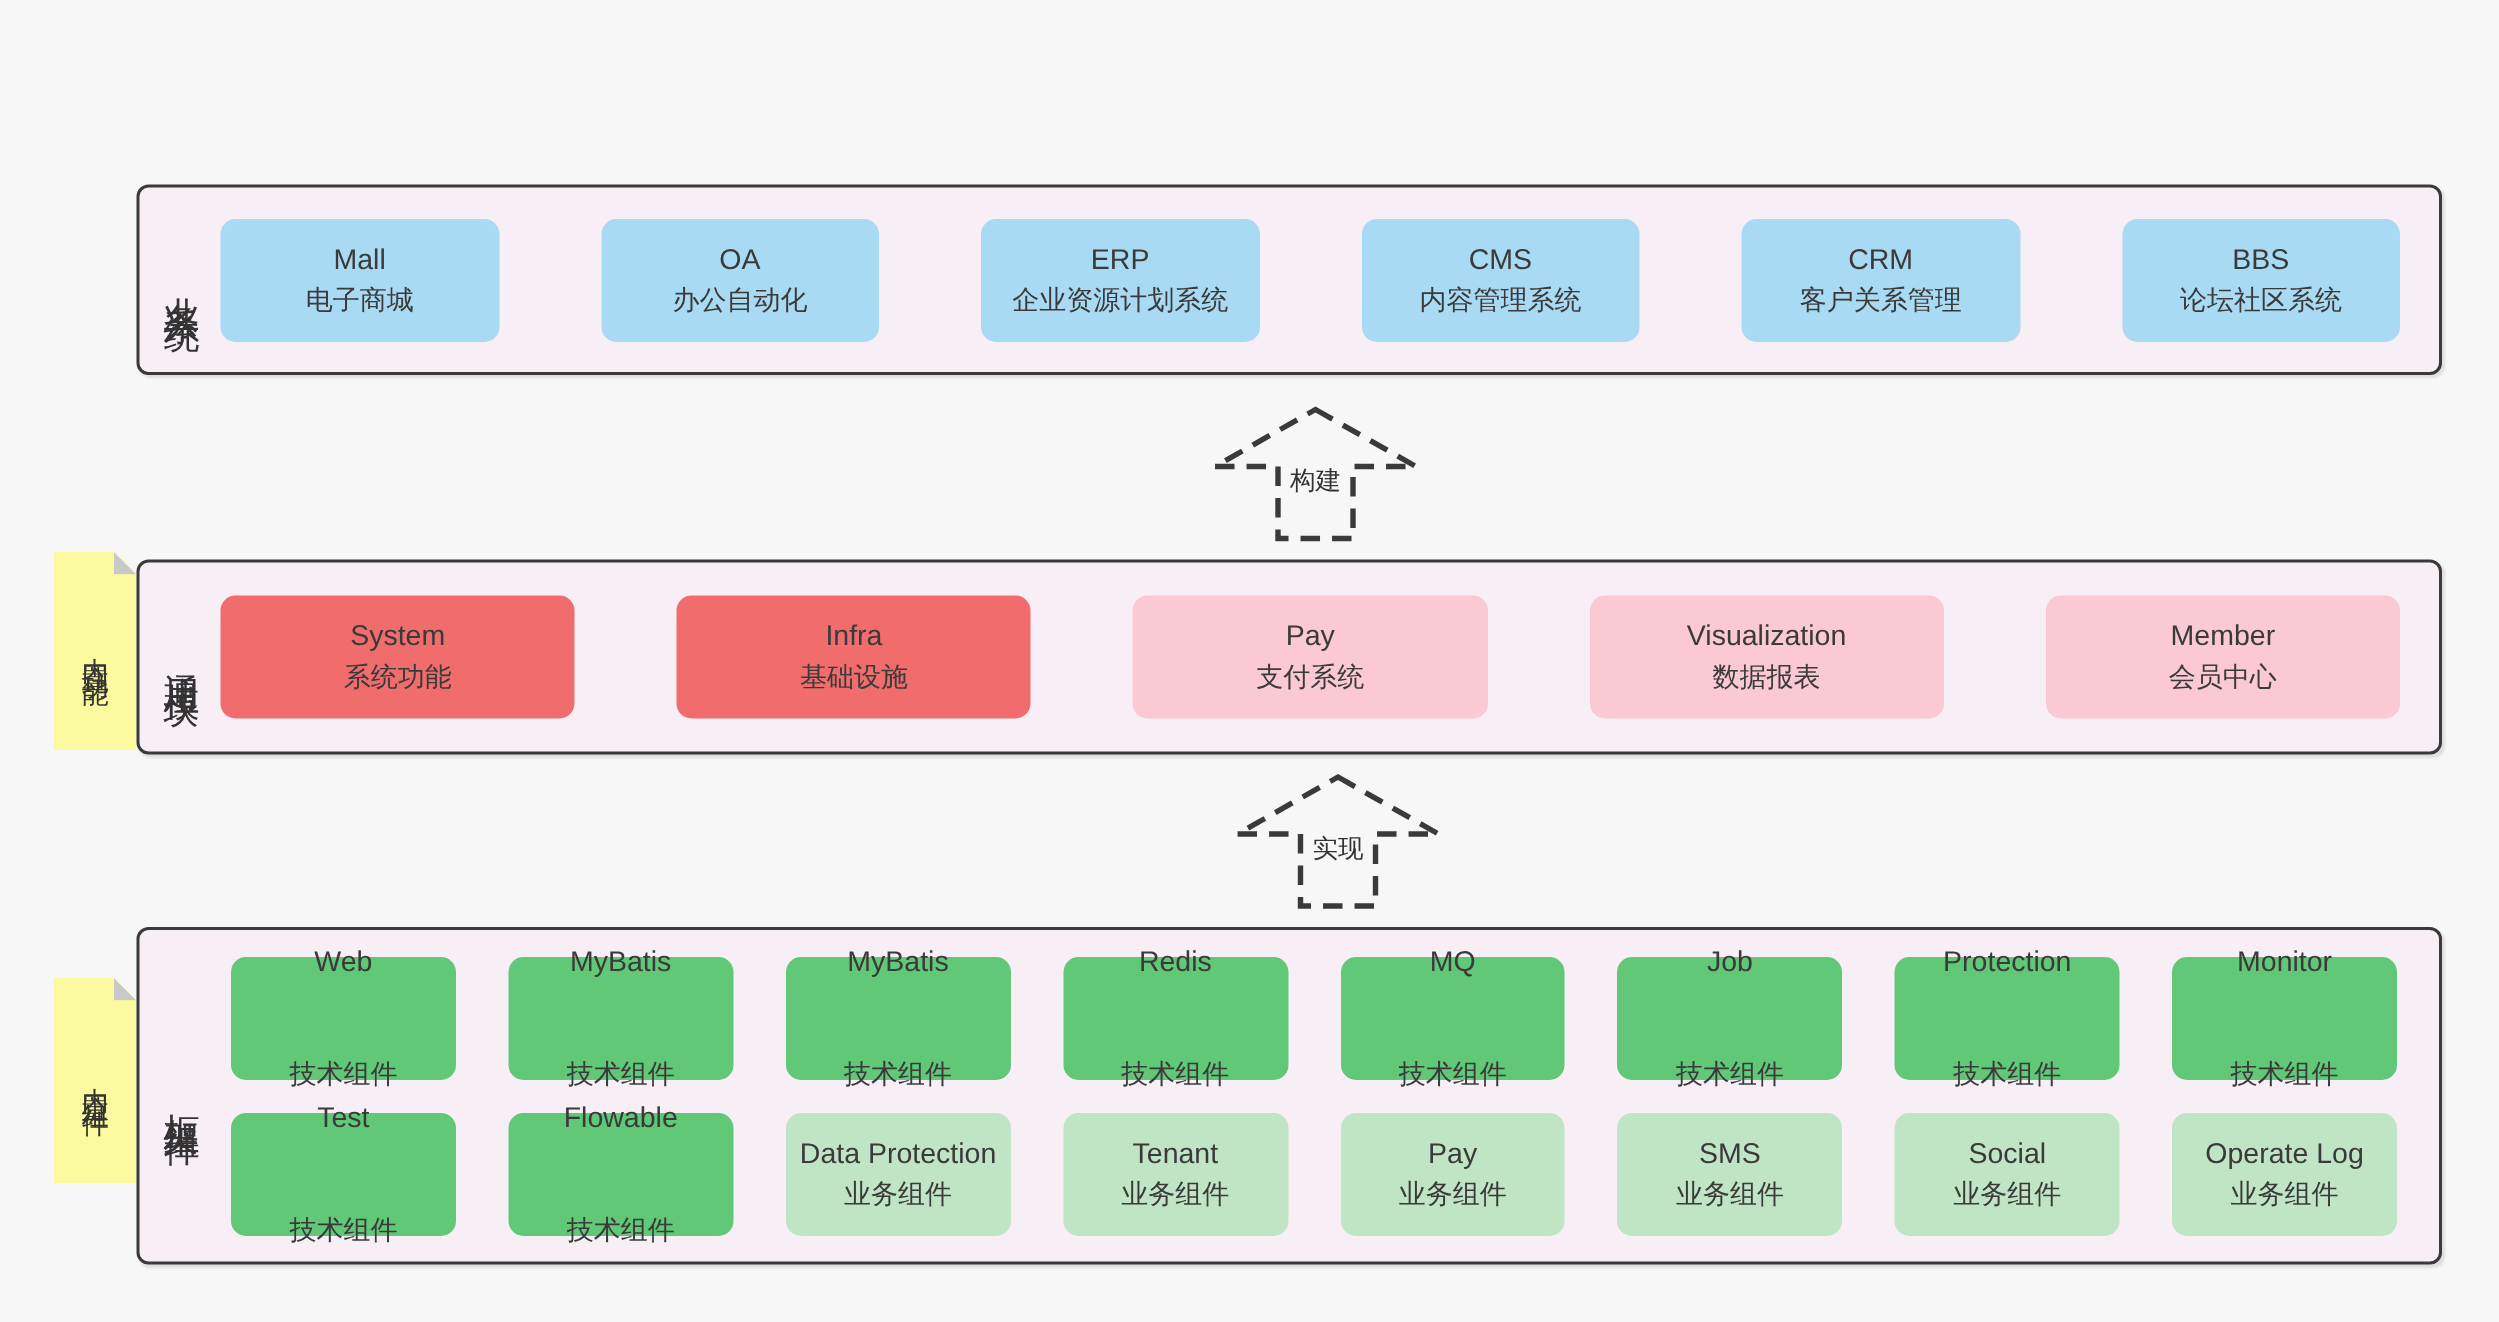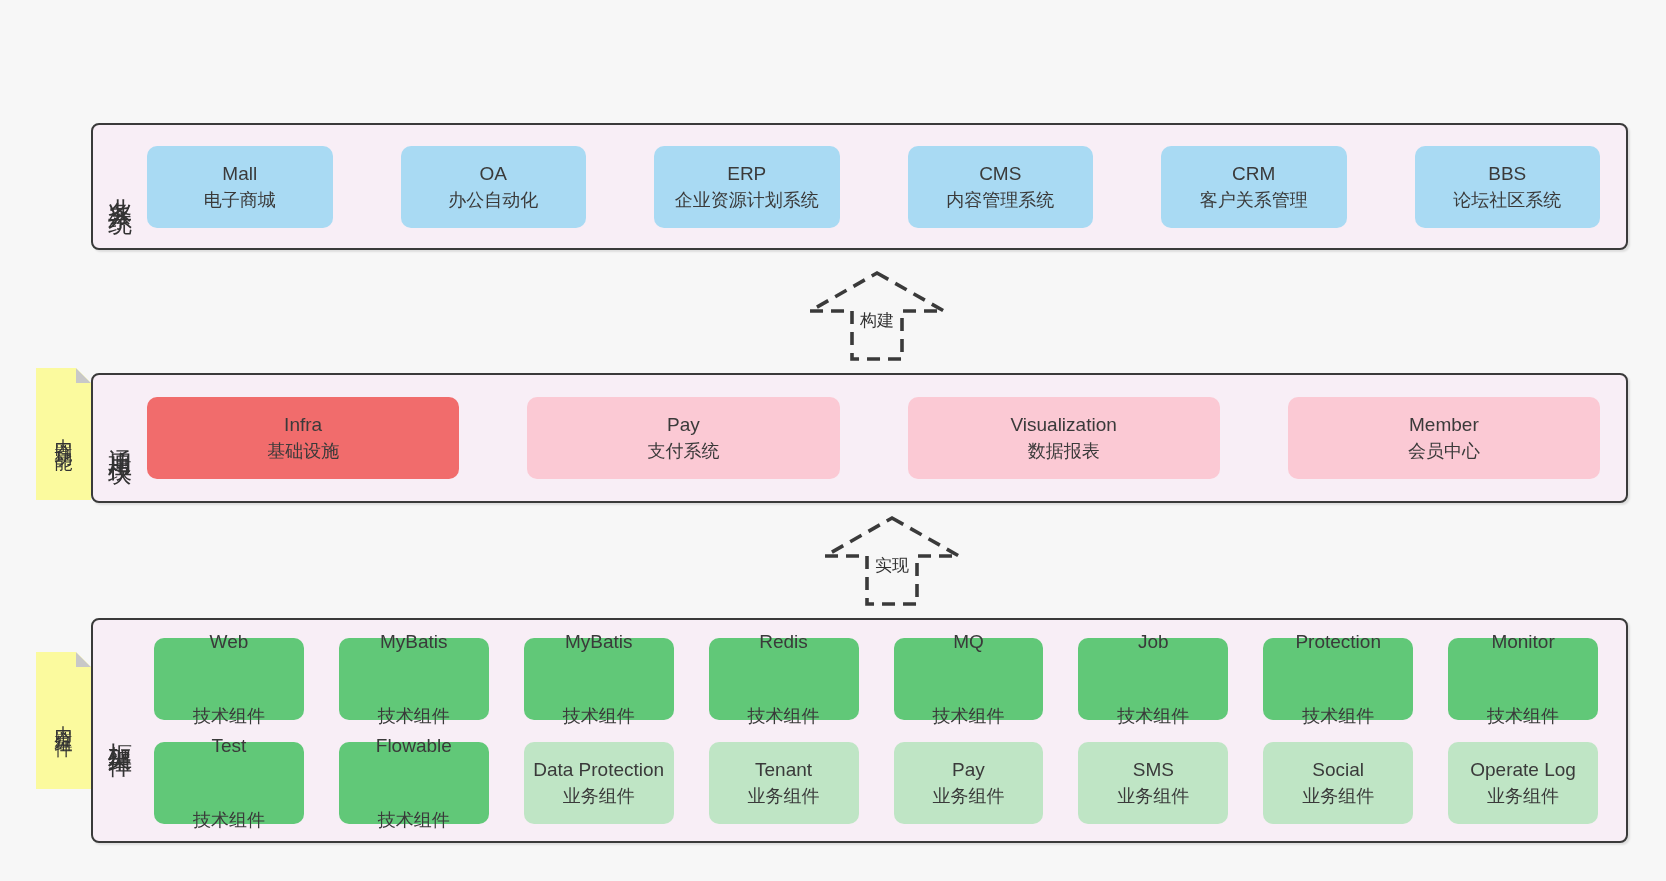--- a/index.html
+++ b/index.html
@@ -128,20 +128,24 @@
       <polygon class="arrow-shape" points="70,3 137,41 95,41 95,89 45,89 45,41 3,41"></polygon>
       <rect class="arrow-label-bg" x="48" y="38" width="44" height="23"></rect>
       <text class="arrow-text" x="70" y="56" text-anchor="middle">构建</text>
     </svg>
   </figure>
 
   <section class="panel" id="panel-modules">
     <div class="panel-label">通用模块</div>
     <div class="boxes cols6">
         <div class="box v-red">
+          <div class="ln en">System</div>
+          <div class="ln cn">系统功能</div>
+        </div>
+        <div class="box v-red">
           <div class="ln en">Infra</div>
           <div class="ln cn">基础设施</div>
         </div>
         <div class="box v-pink">
           <div class="ln en">Pay</div>
           <div class="ln cn">支付系统</div>
         </div>
         <div class="box v-pink">
           <div class="ln en">Visualization</div>
           <div class="ln cn">数据报表</div>

